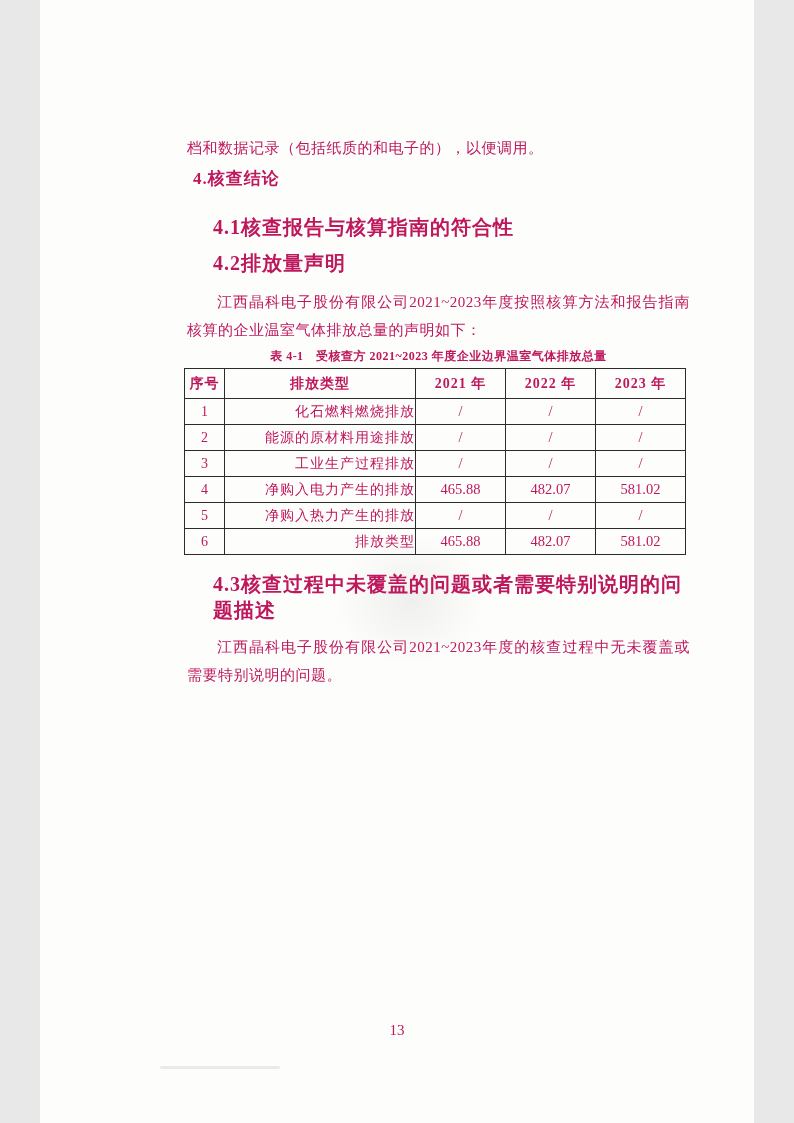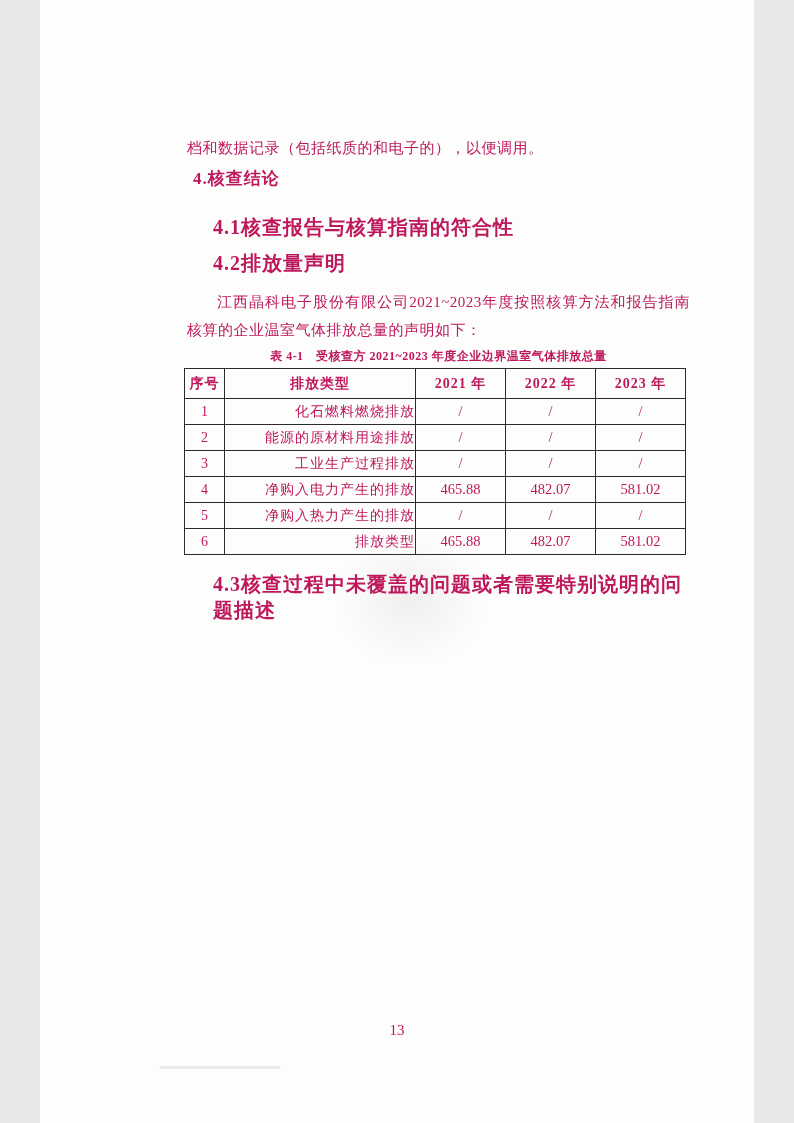--- a/index.html
+++ b/index.html
@@ -200,20 +200,21 @@
           <td class="cell-type">排放类型</td>
           <td class="cell-num">465.88</td>
           <td class="cell-num">482.07</td>
           <td class="cell-num">581.02</td>
         </tr>
       </tbody>
     </table>
 
     <div class="h-level2 h-issues">4.3核查过程中未覆盖的问题或者需要特别说明的问题描述</div>
 
+    <p class="body-text indent p-issues">江西晶科电子股份有限公司2021~2023年度的核查过程中无未覆盖或需要特别说明的问题。</p>
 
   </div>
 
   <div class="smudge"></div>
 
   <div class="page-number">13</div>
 
 </div>
 
 </body></html>

